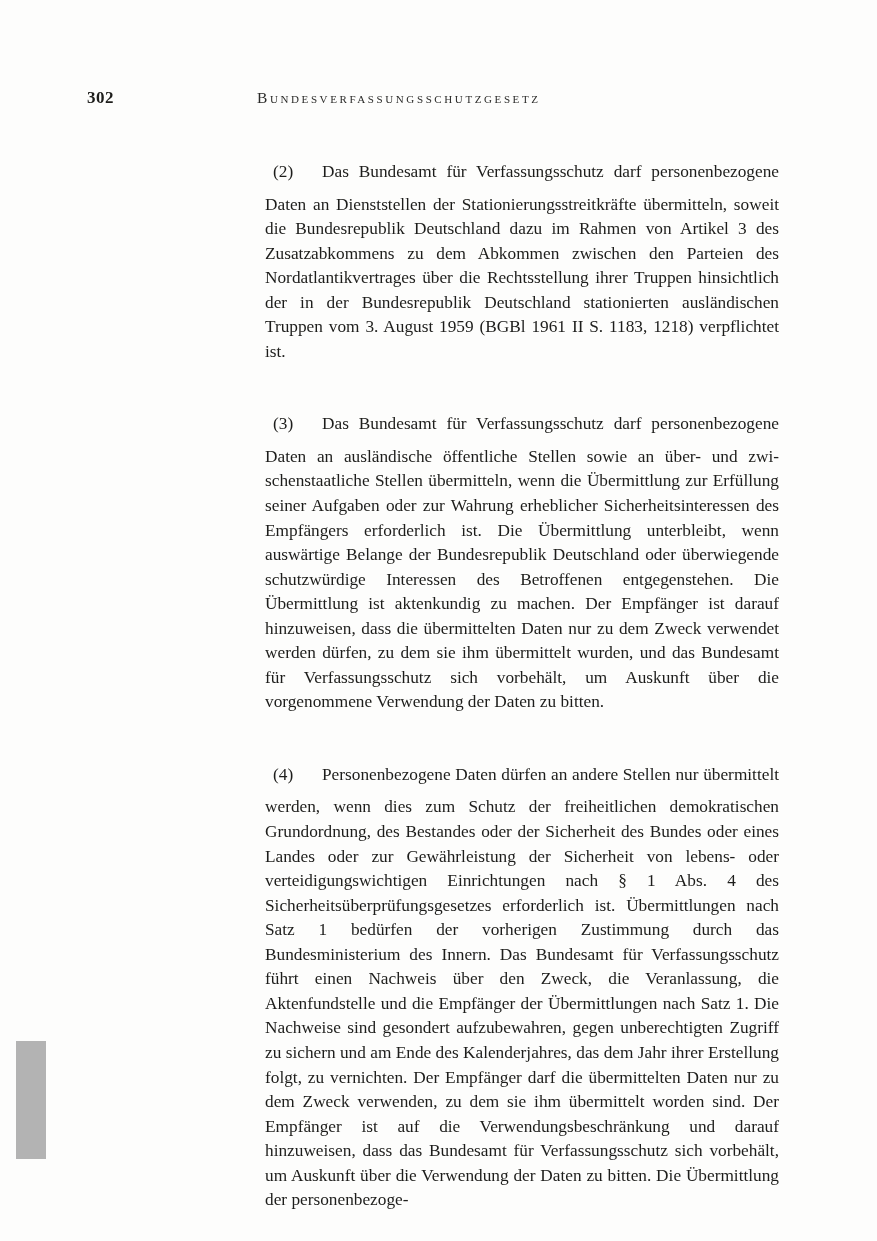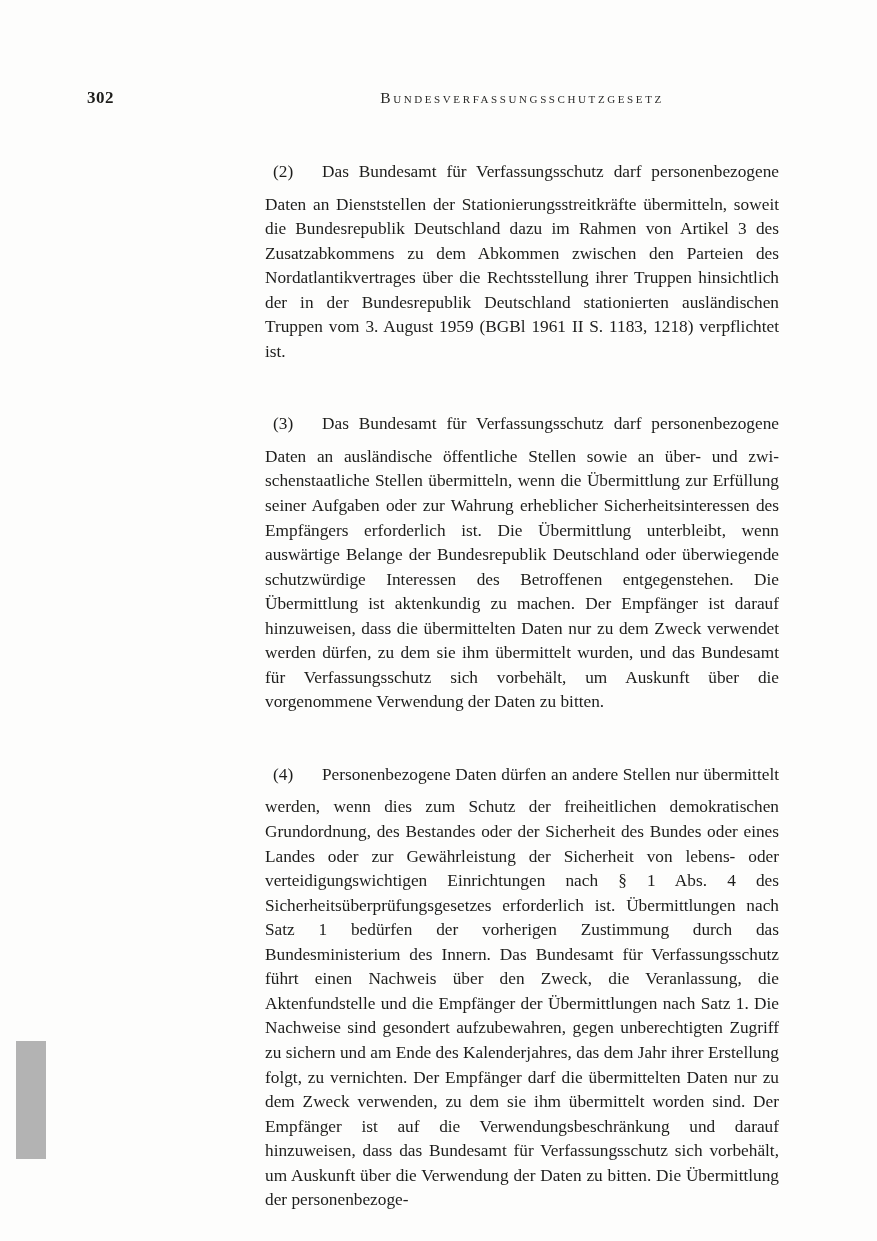--- a/index.html
+++ b/index.html
@@ -30,21 +30,20 @@
     top: 0;
     font-size: 17px;
     font-weight: bold;
     letter-spacing: 0.5px;
   }
   .running-title {
     position: absolute;
     left: 233px;
     top: 1px;
     width: 546px;
-    text-align: center;
     font-variant: small-caps;
     font-size: 15.5px;
     letter-spacing: 2.6px;
     color: #2a2a28;
   }
   .text-column {
     position: absolute;
     left: 233px;
     top: 120px;
     width: 546px;

